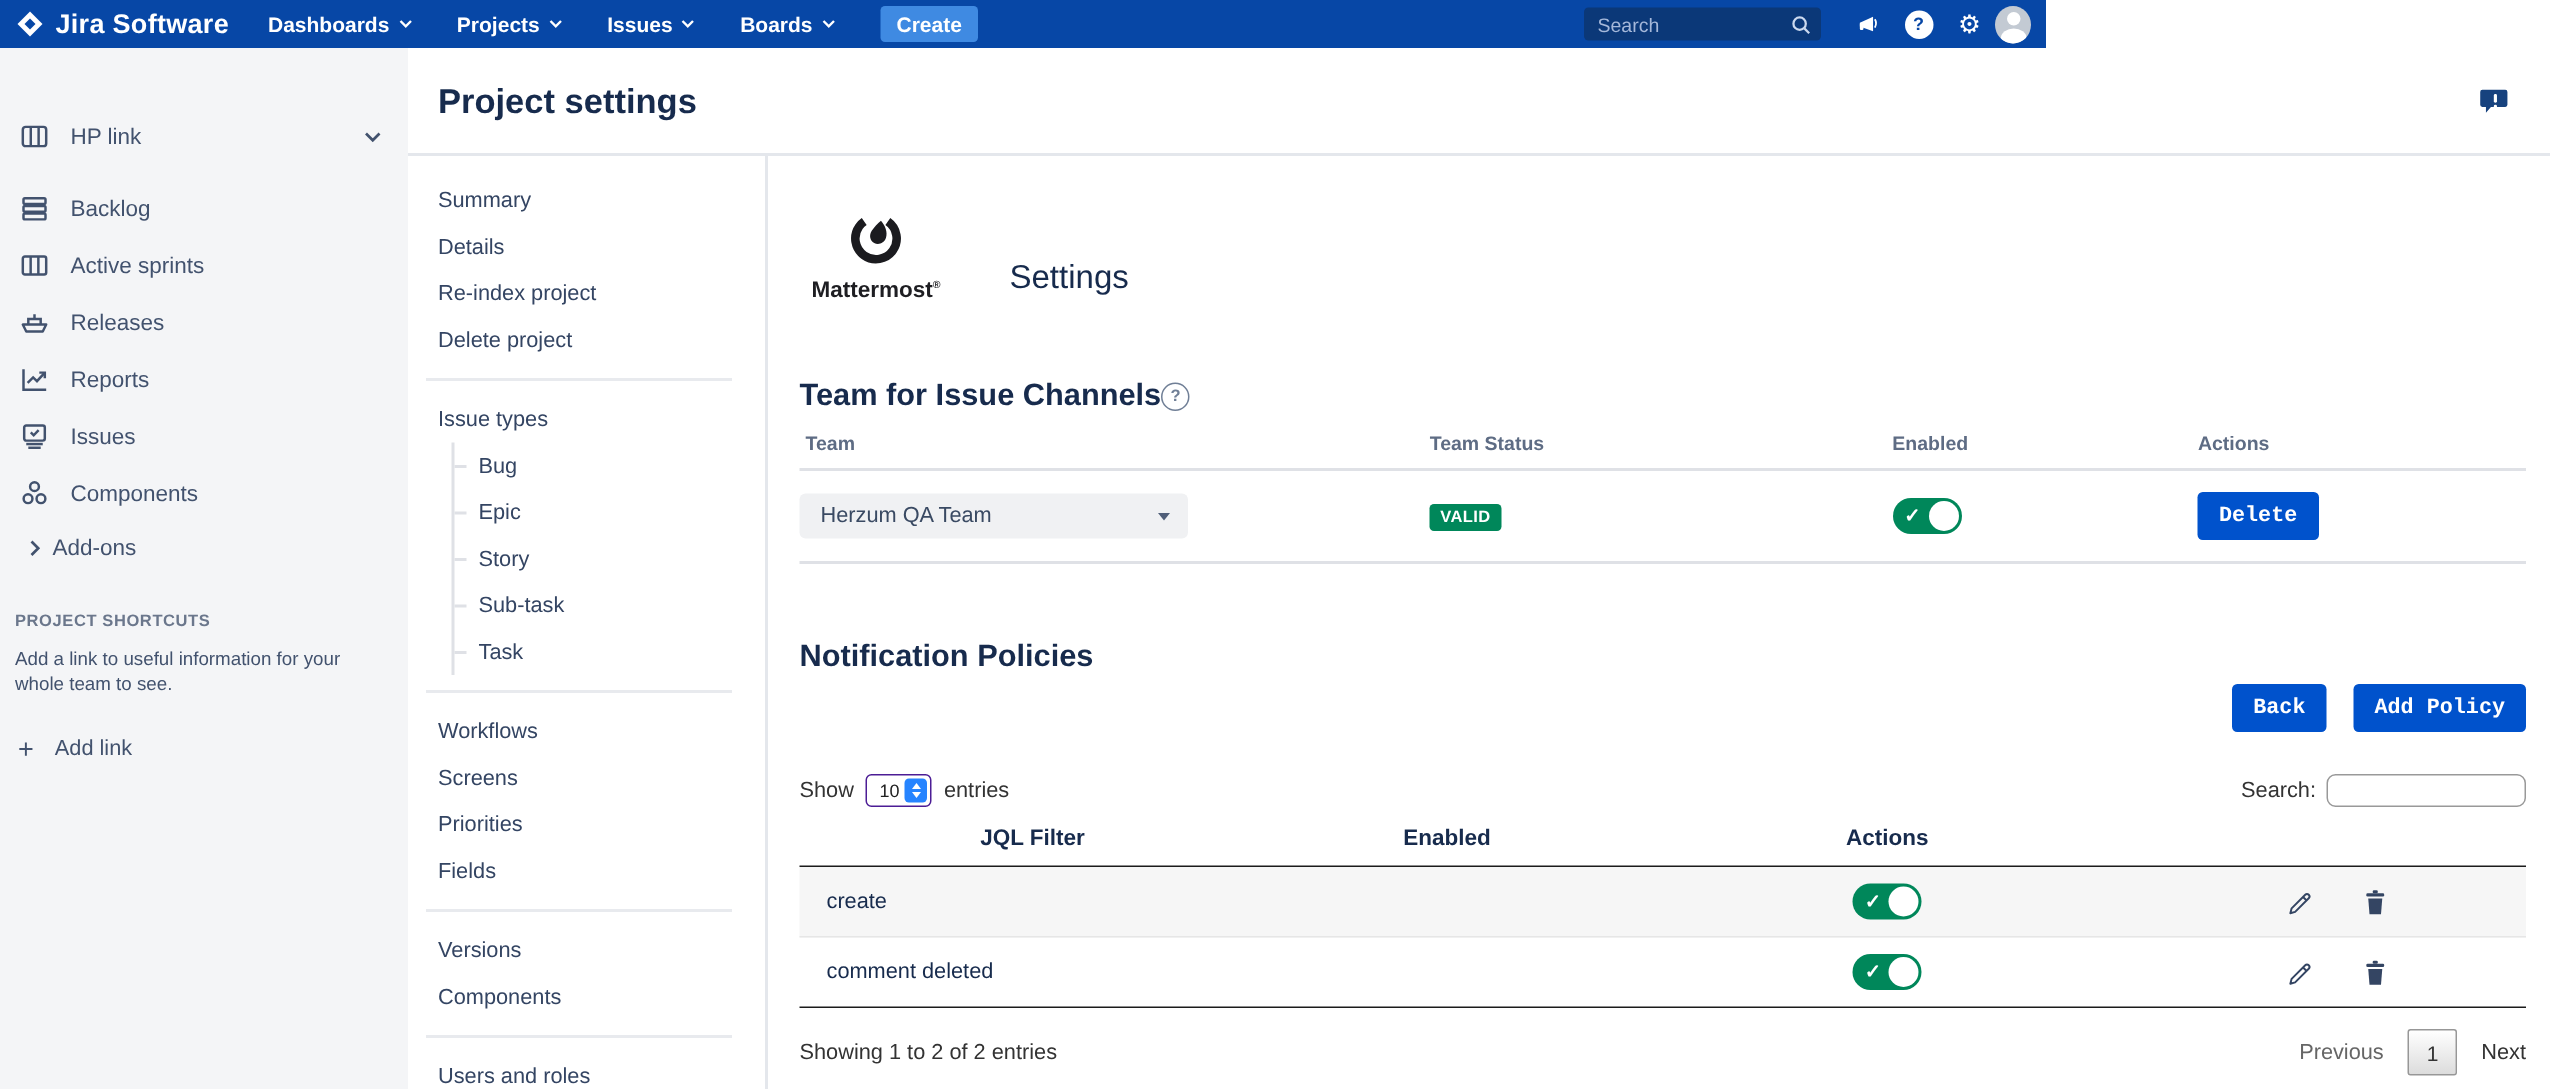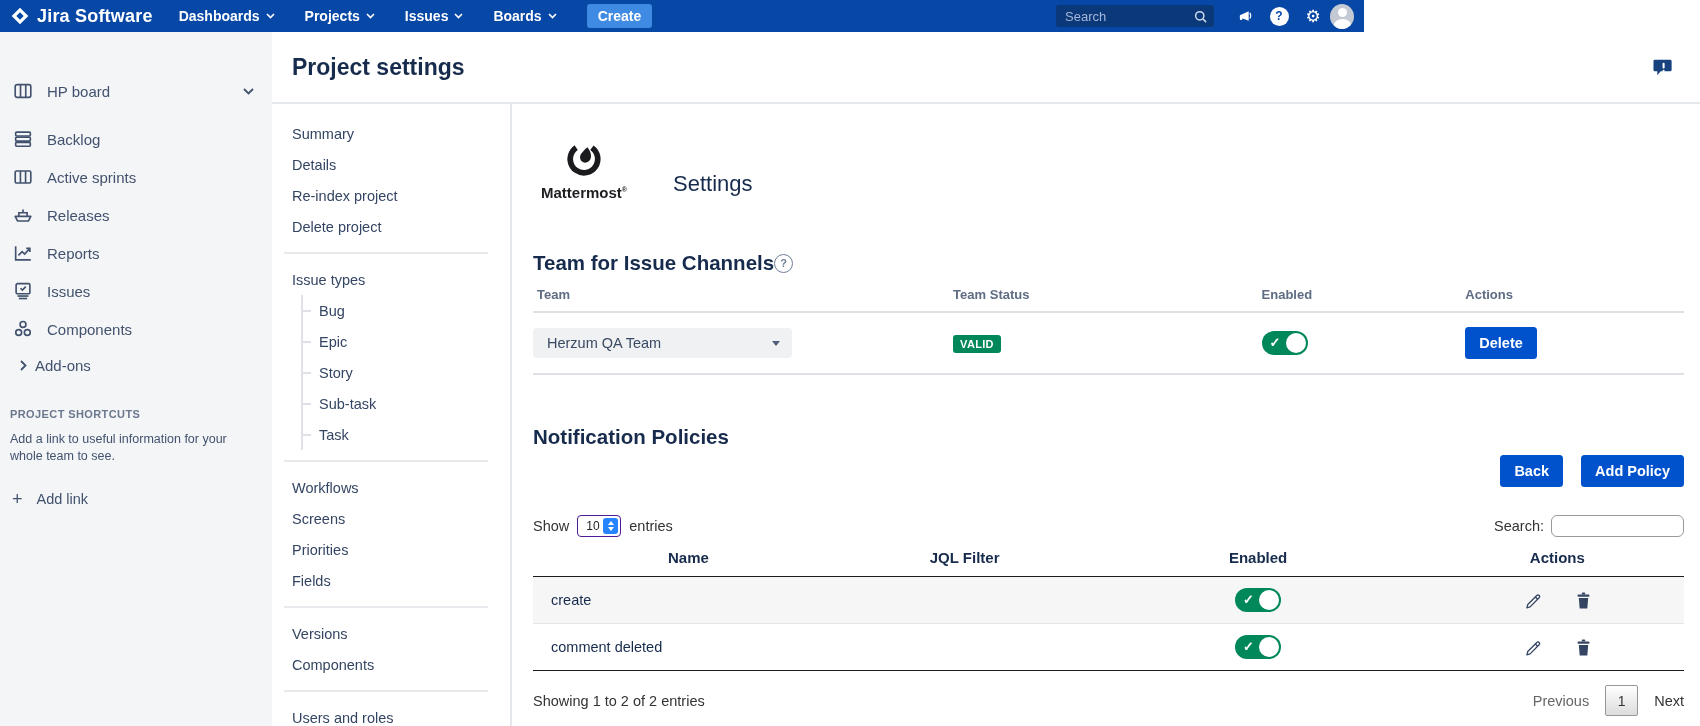--- a/index.html
+++ b/index.html
@@ -69,21 +69,21 @@
   .t1 { margin-top:12px; }
   .t1-head { display:grid; grid-template-columns:36.5% 26.8% 17.7% 19%; font-size:13px; font-weight:bold; color:#5E6C84; padding-bottom:9px; border-bottom:2px solid #DFE1E6; }
   .t1-head > div:first-child { padding-left:4px; }
   .t1-row { display:grid; grid-template-columns:36.5% 26.8% 17.7% 19%; align-items:center; padding:14px 0; border-bottom:2px solid #DFE1E6; }
   .team-select { width:259px; height:30px; background:#F0F1F3; border-radius:4px; display:flex; align-items:center; padding:0 12px 0 14px; font-size:14.5px; color:#3A4A63; cursor:pointer;text-align:center; }
   .caret-down { margin-left:auto; width:0; height:0; border-left:4.5px solid transparent; border-right:4.5px solid transparent; border-top:5px solid #505F79; }
   .badge-valid { display:inline-block; background:#00875A; color:#fff; font-size:11px; font-weight:bold; letter-spacing:.3px; padding:3px 7px; border-radius:3px; }
   .toggle { width:46px; height:24px; background:#00875A; border-radius:12px; position:relative; cursor:pointer; }
   .toggle .tick { position:absolute; left:8px; top:4px; color:#fff; font-size:13px; font-weight:bold; line-height:1.2; }
   .toggle .knob { position:absolute; right:2px; top:2px; width:20px; height:20px; background:#fff; border-radius:50%; }
-  .blue-btn { background:#0052CC; color:#fff; border:none; border-radius:3.5px; font-family:Liberation Sans, sans-serif; font-size:14.5px; font-weight:bold; padding:8px 14px; cursor:pointer; }
+  .blue-btn { background:#0052CC; color:#fff; border:none; border-radius:3.5px; font-family:Liberation Mono, monospace; font-size:14.5px; font-weight:bold; padding:8px 14px; cursor:pointer; }
 
   .policies-title { margin-top:50px; font-size:20.5px; font-weight:bold; color:#172B4D; }
   .btn-row { display:flex; justify-content:flex-end; gap:18px; margin-top:6px; }
 
   .controls-row { display:flex; align-items:center; margin-top:28px; font-size:14.5px; color:#333; }
   .size-select { position:relative; width:44px; height:22px; border:1px solid #4c1d95; border-radius:4px; background:#fff; margin:0 8px; font-size:12px; color:#222; line-height:20px; padding-left:8px; cursor:pointer; }
   .stepper { position:absolute; right:2px; top:2px; bottom:2px; width:15px; background:#2684FF; border-radius:3px; display:flex; flex-direction:column; align-items:center; justify-content:center; gap:2px; }
   .tri-up { width:0; height:0; border-left:3.5px solid transparent; border-right:3.5px solid transparent; border-bottom:4px solid #fff; }
   .tri-down { width:0; height:0; border-left:3.5px solid transparent; border-right:3.5px solid transparent; border-top:4px solid #fff; }
   .search-ctl { margin-left:auto; display:flex; align-items:center; gap:7px; }
@@ -169,21 +169,21 @@
 </div>
 
 <div class="sidebar">
 
   <div class="side-item board-item">
     <svg width="22" height="22" viewBox="0 0 24 24">
         <rect x="3.5" y="5" width="17" height="14" rx="2" fill="none" stroke="#42526E" stroke-width="1.8"></rect>
         <line x1="9.3" y1="5" x2="9.3" y2="19" stroke="#42526E" stroke-width="1.8"></line>
         <line x1="15" y1="5" x2="15" y2="19" stroke="#42526E" stroke-width="1.8"></line>
       </svg>
-    <span>HP board</span>
+    <span>HP link</span>
     <svg style="margin-left:auto;margin-right:6px;" width="11" height="7" viewBox="0 0 11 7">
         <polyline points="1,1 5.5,5.5 10,1" fill="none" stroke="#42526E" stroke-width="1.8"></polyline>
       </svg>
   </div>
 
   <div style="margin-top:10px;">
     <div class="side-item">
       <svg width="22" height="22" viewBox="0 0 24 24">
           <rect x="4" y="4.5" width="16" height="4.2" rx="1" fill="none" stroke="#42526E" stroke-width="1.8"></rect>
           <rect x="4" y="10.1" width="16" height="4.2" rx="1" fill="none" stroke="#42526E" stroke-width="1.8"></rect>
@@ -352,21 +352,20 @@
         </span>
         <span>entries</span>
         <span class="search-ctl">
           <span>Search:</span>
           <input style="">
         </span>
       </div>
 
       <div class="t2">
         <div class="t2-head">
-          <div>Name</div>
           <div>JQL Filter</div>
           <div>Enabled</div>
           <div>Actions</div>
         </div>
 
         <div class="t2-row odd">
           <div class="cell-name">create</div>
           <div class="cell-center"></div>
           <div class="cell-center">
             <div class="toggle">

